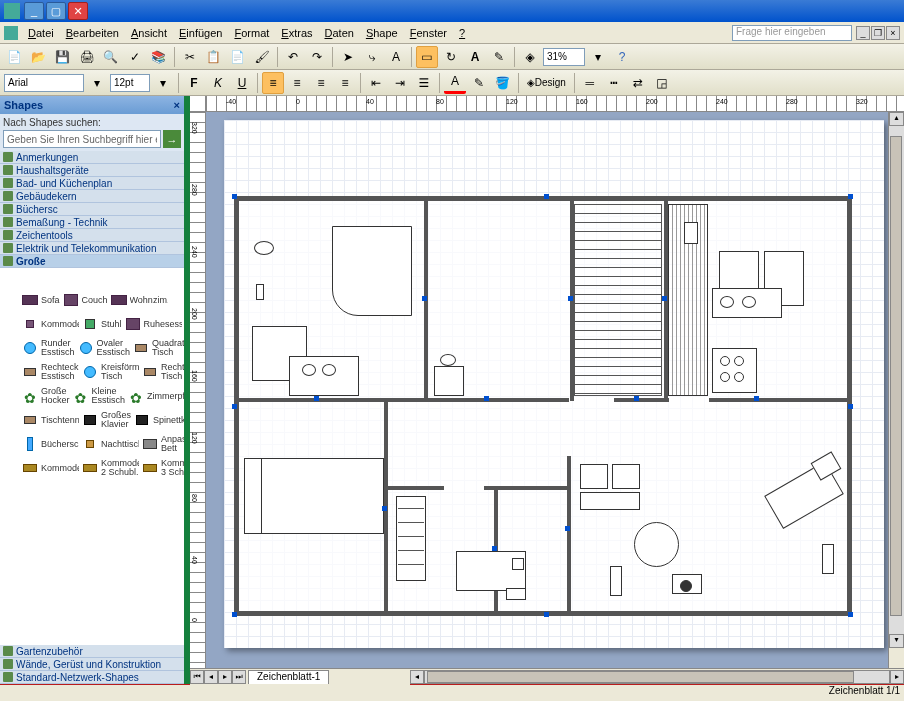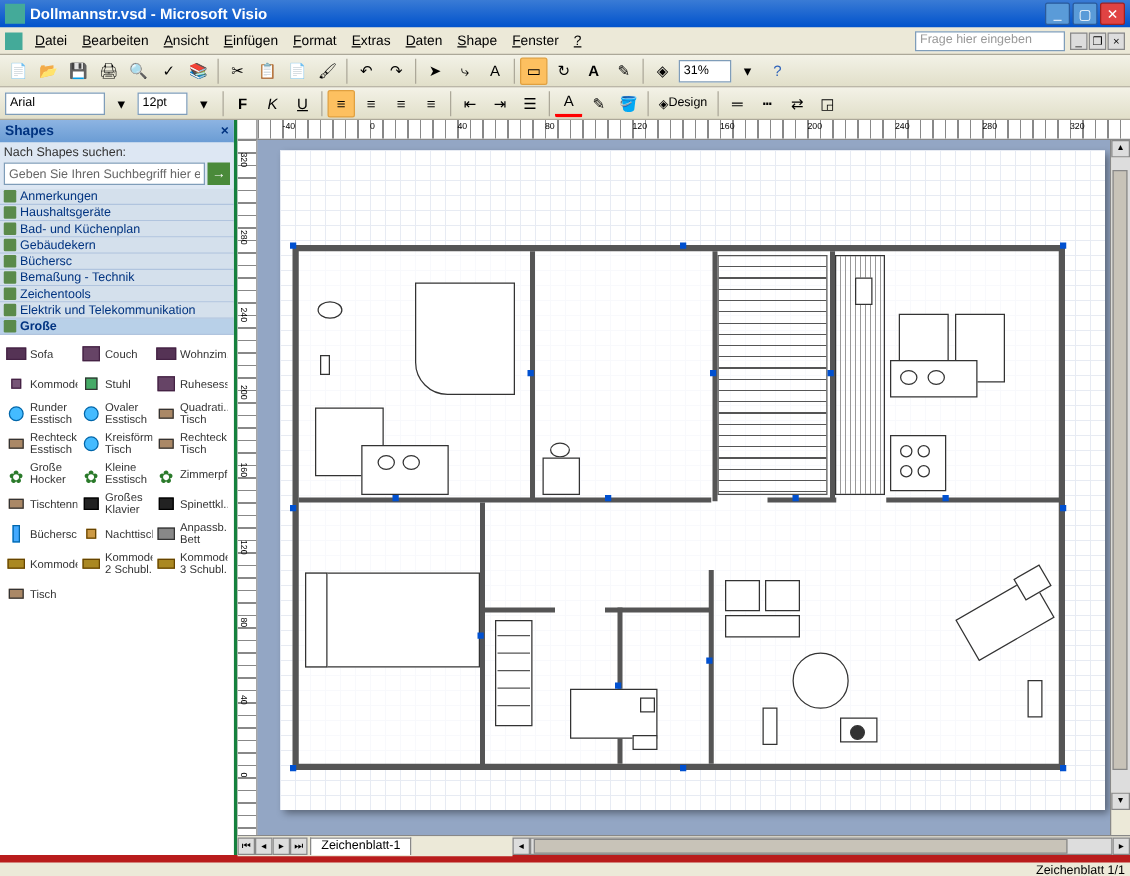--- a/index.html
+++ b/index.html
@@ -25,34 +25,34 @@
 .tsep { width: 1px; height: 20px; background: #aca899; margin: 0 2px; }
 .tcombo { height: 18px; border: 1px solid #7f9db9; background: white; font-size: 10px; padding: 0 3px; }
 .zoombox { width: 42px; }
 
 .fmtbar { height: 26px; background: linear-gradient(to bottom, #f3f2e7, #e1dfc9); border-bottom: 1px solid #aca899; display: flex; align-items: center; padding: 0 4px; gap: 2px; }
 .fontbox { width: 80px; }
 .sizebox { width: 40px; }
 
 .main { display: flex; height: 588px; }
 
-.sidebar { width: 190px; background: #e4ecf6; border-right: 3px solid #15803d; display: flex; flex-direction: column; }
+.sidebar { width: 190px; background: #e4ecf6; border-right: 6px solid #15803d; display: flex; flex-direction: column; }
 .sb-header { height: 18px; background: linear-gradient(to bottom, #8db4e2, #6a9cd4); color: #003380; font-weight: bold; padding: 2px 4px; display: flex; justify-content: space-between; align-items: center; font-size: 11px; }
 .sb-search { padding: 3px; background: #dde7f3; }
 .sb-search-lbl { font-size: 10px; color: #333; margin-bottom: 2px; }
 .sb-search-row { display: flex; gap: 2px; }
 .sb-search-input { flex: 1; height: 18px; border: 1px solid #7f9db9; background: white; font-size: 10px; padding: 0 3px; color: #666; }
 .sb-search-btn { width: 18px; height: 18px; background: #4a8a3a; color: white; display: flex; align-items: center; justify-content: center; cursor: pointer; font-size: 11px; }
 
 .stencil-list { flex: 0 0 auto; }
 .stencil-cat { height: 13px; background: #d4e0ec; border-bottom: 1px solid #b0c4de; padding: 0 3px; font-size: 10px; color: #003380; cursor: pointer; display: flex; align-items: center; gap: 3px; }
 .stencil-cat.expanded { background: #b8d0e8; font-weight: bold; }
 .stencil-icon { width: 10px; height: 10px; background: #5a8a4a; border-radius: 1px; }
 
-.shapes-grid { flex: 1; background: white; padding: 3px; overflow: auto; }
+.shapes-grid { flex: 1; background: white; padding: 20px; overflow: auto; }
 .shape-row { display: flex; }
 .shape-cell { width: 60px; height: 24px; display: flex; align-items: center; gap: 2px; padding: 1px; cursor: pointer; }
 .shape-glyph { width: 18px; height: 18px; display: flex; align-items: center; justify-content: center; flex-shrink: 0; }
 .shape-label { font-size: 9px; color: #333; line-height: 1; overflow: hidden; }
 
 .stencil-footer { flex: 0 0 auto; }
 
 .canvas-area { flex: 1; display: flex; flex-direction: column; background: #a8a8a8; position: relative; }
 .ruler-h { height: 16px; background: white; border-bottom: 1px solid #888; position: relative; margin-left: 16px; font-size: 7px; overflow: hidden; }
 .ruler-h::before { content: ""; position: absolute; inset: 0; background: repeating-linear-gradient(to right, #888 0, #888 1px, transparent 1px, transparent 10px); }
@@ -75,21 +75,21 @@
 .hatch { background: repeating-linear-gradient(to right, transparent 0, transparent 3px, #999 3px, #999 4px); }
 
 .scroll-h { height: 16px; background: #ece9d8; display: flex; align-items: center; border-top: 1px solid #888; }
 .tab-area { width: 220px; display: flex; align-items: center; background: #ece9d8; height: 16px; }
 .tabnav { width: 14px; height: 14px; border: 1px solid #888; background: #ddd; font-size: 8px; display: flex; align-items: center; justify-content: center; cursor: pointer; }
 .page-tab { height: 14px; background: white; border: 1px solid #888; border-bottom: none; padding: 0 8px; font-size: 10px; margin-left: 2px; cursor: pointer; }
 .sb-track { flex: 1; height: 14px; background: #ddd; border: 1px solid #888; position: relative; }
 .sb-thumb { position: absolute; height: 12px; background: #c8c3b8; border: 1px solid #888; }
 .scroll-v { width: 16px; background: #ece9d8; border-left: 1px solid #888; }
 
-.statusbar { height: 18px; background: #ece9d8; border-top: 6px solid #b91c1c; display: flex; align-items: flex-end; font-size: 10px; padding: 0 4px; }
+.statusbar { height: 18px; background: #ece9d8; border-top: 1px solid #b91c1c; display: flex; align-items: flex-start; font-size: 10px; padding: 0 4px; }
 .statusbar .right { margin-left: auto; }
 
 
 .g-sofa { width: 16px; height: 10px; border: 1px solid #424; background: #535; }
 .g-couch { width: 14px; height: 12px; border: 1px solid #424; background: #646; }
 .g-chair { width: 10px; height: 10px; border: 1px solid #333; background: #4a6; }
 .g-hocker { width: 8px; height: 8px; border: 1px solid #424; background: #757; }
 .g-table { width: 12px; height: 8px; border: 1px solid #333; background: #a86; }
 .g-round { width: 12px; height: 12px; border: 1px solid #06a; background: #4bf; border-radius: 50%; }
 .g-plant { width: 12px; height: 12px; color: #2a7a2a; font-size: 14px; }
@@ -97,21 +97,20 @@
 .g-dresser { width: 14px; height: 8px; border: 1px solid #640; background: #a82; }
 .g-bed { width: 14px; height: 10px; border: 1px solid #333; background: #888; }
 .g-piano { width: 12px; height: 10px; border: 1px solid #000; background: #222; }
 .g-night { width: 8px; height: 8px; border: 1px solid #640; background: #c94; }
 </style>
 </head>
 <body>
 
 <div class="titlebar">
   <div class="icon"></div>
-  <div class="title">Dollmannstr.vsd - Microsoft Visio</div>
   <div class="winbtns">
     <div class="winbtn">_</div>
     <div class="winbtn">▢</div>
     <div class="winbtn close">✕</div>
   </div>
 </div>
 
 <div class="menubar">
   <div class="icon" style="width:14px;height:14px;background:#4a9;margin-right:4px"></div>
   <div id="menus" style="display: flex;">
@@ -413,29 +412,33 @@
             </div>
             <div class="shape-label">Kommode 2 Schubl.</div>
           </div>
           <div class="shape-cell">
             <div class="shape-glyph">
               <div class="g-dresser"></div>
             </div>
             <div class="shape-label">Kommode 3 Schubl.</div>
           </div>
         </div>
-        <div class="shape-row">
-          <div class="shape-cell">
-            <div class="shape-glyph">
-              <div class="g-table"></div>
-            </div>
-            <div class="shape-label">Tisch</div>
-          </div>
-          <div class="shape-cell"></div>
-          <div class="shape-cell"></div>
+      </div>
+    <div class="stencil-footer" id="stencils-bottom">
+        <div class="stencil-cat">
+          <div class="stencil-icon"></div>
+          <span>Gartenzubehör</span>
+        </div>
+        <div class="stencil-cat">
+          <div class="stencil-icon"></div>
+          <span>Wände, Gerüst und Konstruktion</span>
+        </div>
+        <div class="stencil-cat">
+          <div class="stencil-icon"></div>
+          <span>Standard-Netzwerk-Shapes</span>
         </div>
       </div>
   </div>
 
   <div class="canvas-area">
     <div style="position:absolute;left:0;top:0;width:16px;height:16px;background:white;border-right:1px solid #888;border-bottom:1px solid #888;z-index:3"></div>
     <div class="ruler-h" id="ruler-h">
         <div class="ruler-tick" style="left: 20px;">-40</div>
         <div class="ruler-tick" style="left: 90px;">0</div>
         <div class="ruler-tick" style="left: 160px;">40</div>

